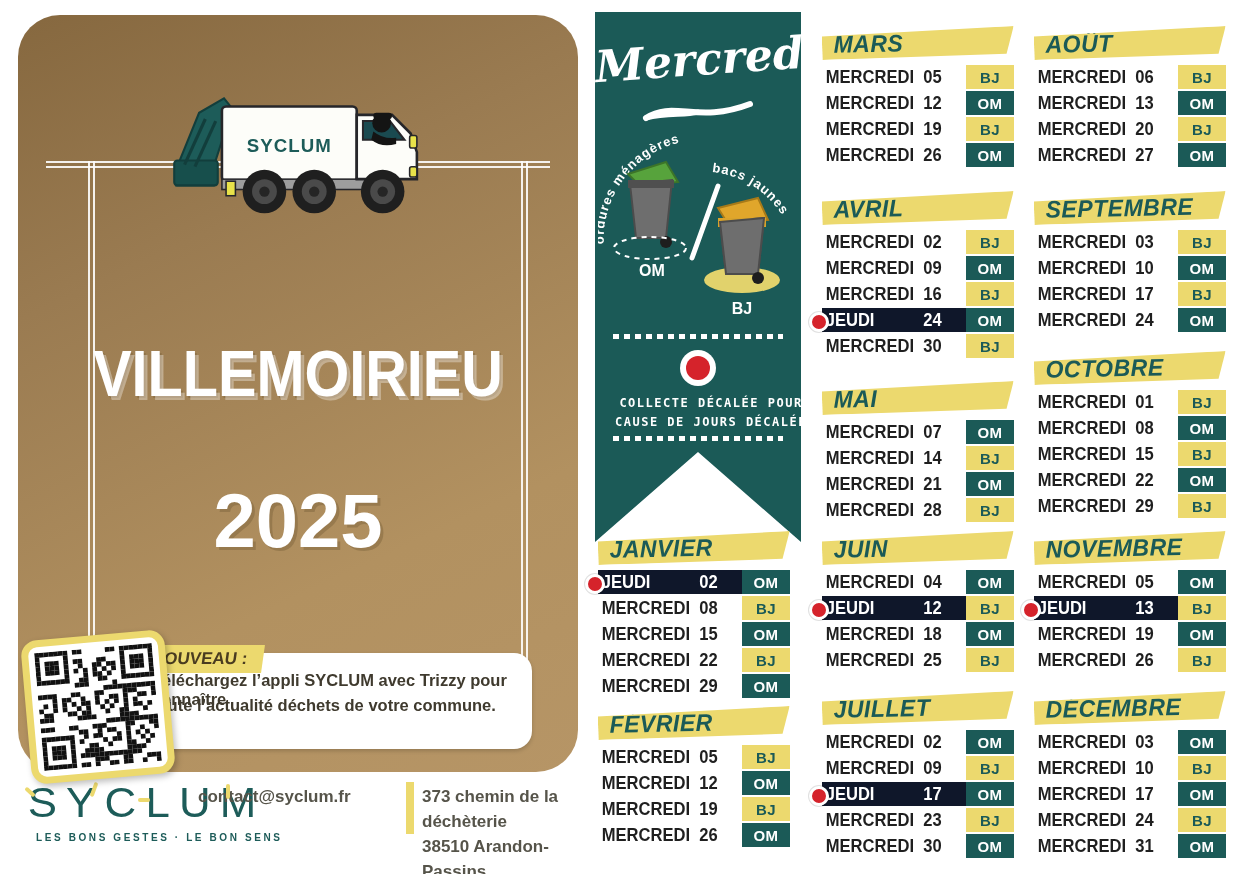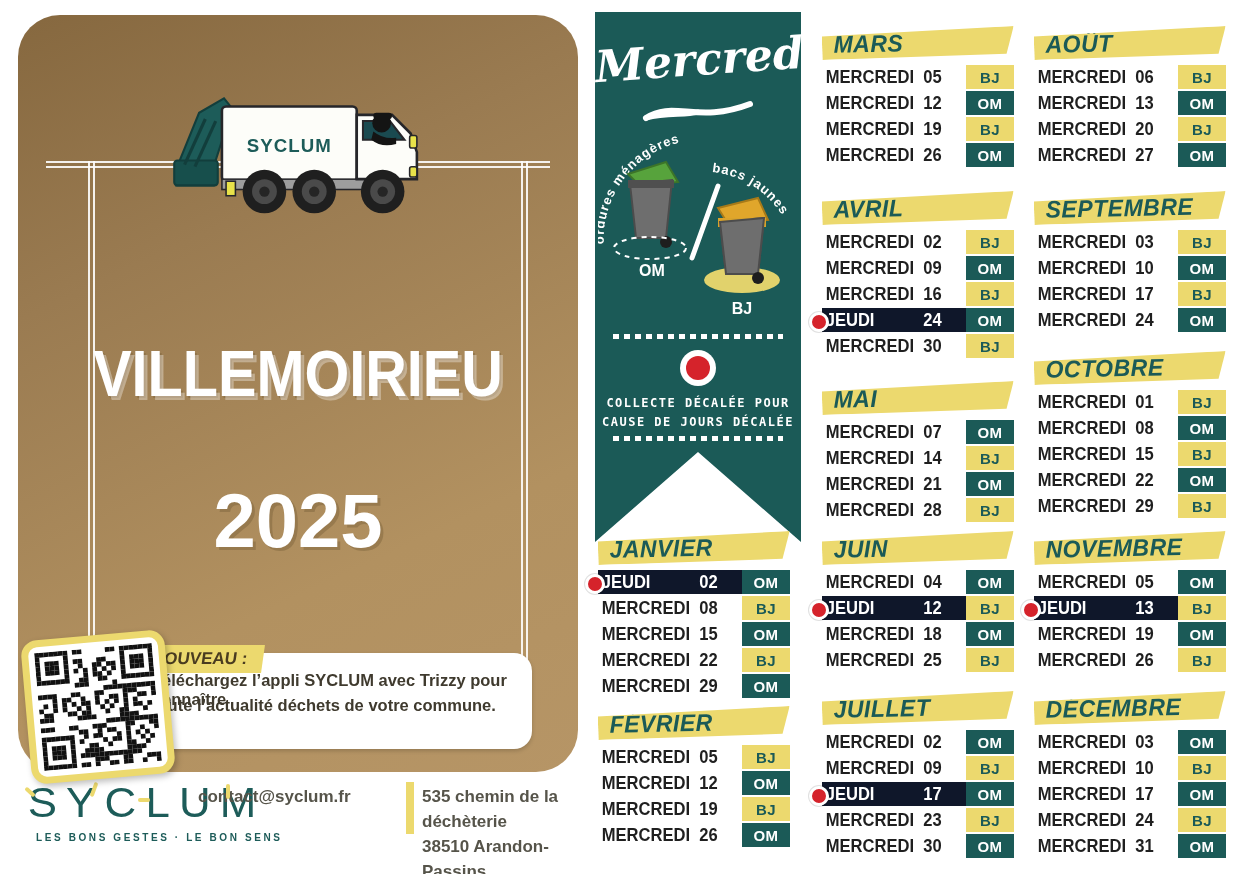--- a/index.html
+++ b/index.html
@@ -58,21 +58,21 @@
   .mercredi{position:absolute;left:0;top:22px;width:100%;text-align:center;color:#fff;
             font-family:"DejaVu Serif",serif;font-style:italic;font-weight:700;font-size:44px;
             transform:rotate(-4deg);}
   .squiggle{position:absolute;left:43px;top:86px;width:120px;height:30px;}
   #bins{position:absolute;left:3px;top:118px;width:200px;height:200px;}
   .dash{position:absolute;left:18px;width:170px;height:5px;
         background:repeating-linear-gradient(90deg,#fff 0 6px,transparent 6px 11px);}
   .dash.d1{top:322px}.dash.d2{top:424px}
   .legdot{position:absolute;left:85px;top:338px;width:36px;height:36px;border-radius:50%;background:#fff;}
   .legdot:after{content:"";position:absolute;left:6px;top:6px;width:24px;height:24px;border-radius:50%;background:#d5232b;}
-  .legend{position:absolute;left:0;top:382px;width:100%;text-align:center;color:#fff;
+  .legend{position:absolute;left:13px;top:382px;width:100%;text-align:center;color:#fff;
           font-family:"DejaVu Sans Mono",monospace;font-size:12px;letter-spacing:1.5px;line-height:19px;font-weight:700;}
 
   
   .month{position:absolute;width:192px;}
   .month-header{height:30px;background:#ecd96e;clip-path:polygon(0 22%,100% 0,96% 92%,0 100%);
                 transform:rotate(-1.2deg);display:flex;align-items:center;margin-bottom:7px;}
   .month-header span{padding-left:12px;color:#1b5a57;font-style:italic;font-weight:800;font-size:24px;
                      letter-spacing:.5px;transform:scaleX(.96);transform-origin:left;}
   .cal-row{position:relative;display:flex;align-items:center;height:24px;margin-bottom:2px;}
   .daydate{flex:1;display:flex;align-items:center;height:24px;color:#1f1f1f;font-weight:800;font-size:18px;}
@@ -439,21 +439,21 @@
     <div class="acc" style="left:6px;top:14px;width:12px;height:4px;transform:rotate(42deg)"></div>
     <div class="acc" style="left:74px;top:6px;width:4px;height:15px;transform:rotate(20deg)"></div>
     <div class="acc" style="left:120px;top:22px;width:12px;height:4px"></div>
     <div class="acc" style="left:208px;top:8px;width:4px;height:15px"></div>
     <div class="tagline">LES BONS GESTES · LE BON SENS</div>
     <div class="contact">
       <div>contact@syclum.fr</div>
     </div>
     <div class="ybar"></div>
     <div class="address">
-      <div>535 chemin de la déchèterie</div>
+      <div>373 chemin de la déchèterie</div>
       <div>38510 Arandon-Passins</div>
     </div>
   </div>
 
   <div id="pennant">
     <div class="mercredi">Mercredi</div>
     <svg class="squiggle" viewBox="0 0 120 30">
       <path d="M8,20 C35,2 60,26 112,6" stroke="#fff" stroke-width="6" fill="none" stroke-linecap="round"></path>
       <path d="M8,20 C30,14 46,18 60,14" stroke="#fff" stroke-width="5" fill="none" stroke-linecap="round"></path>
     </svg>

